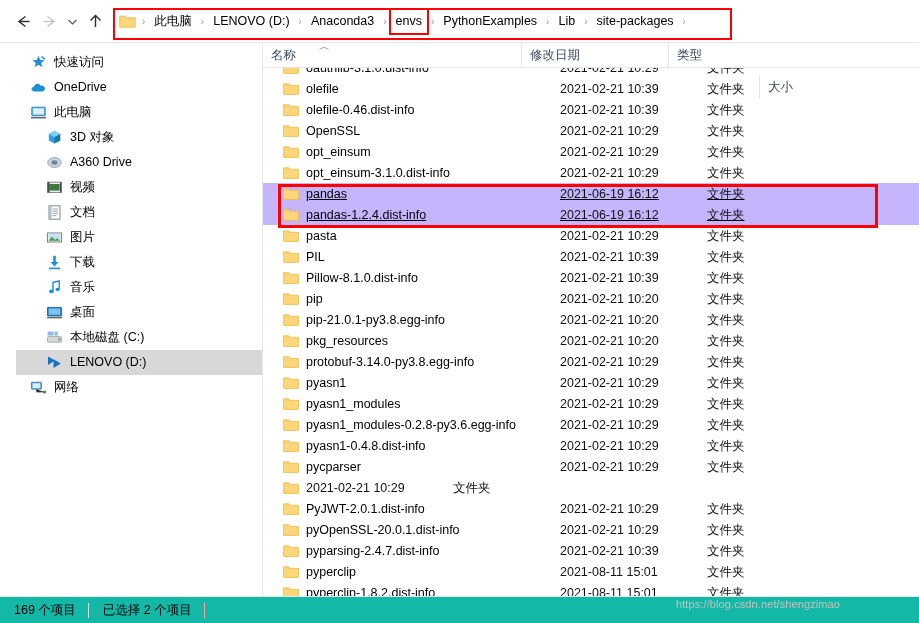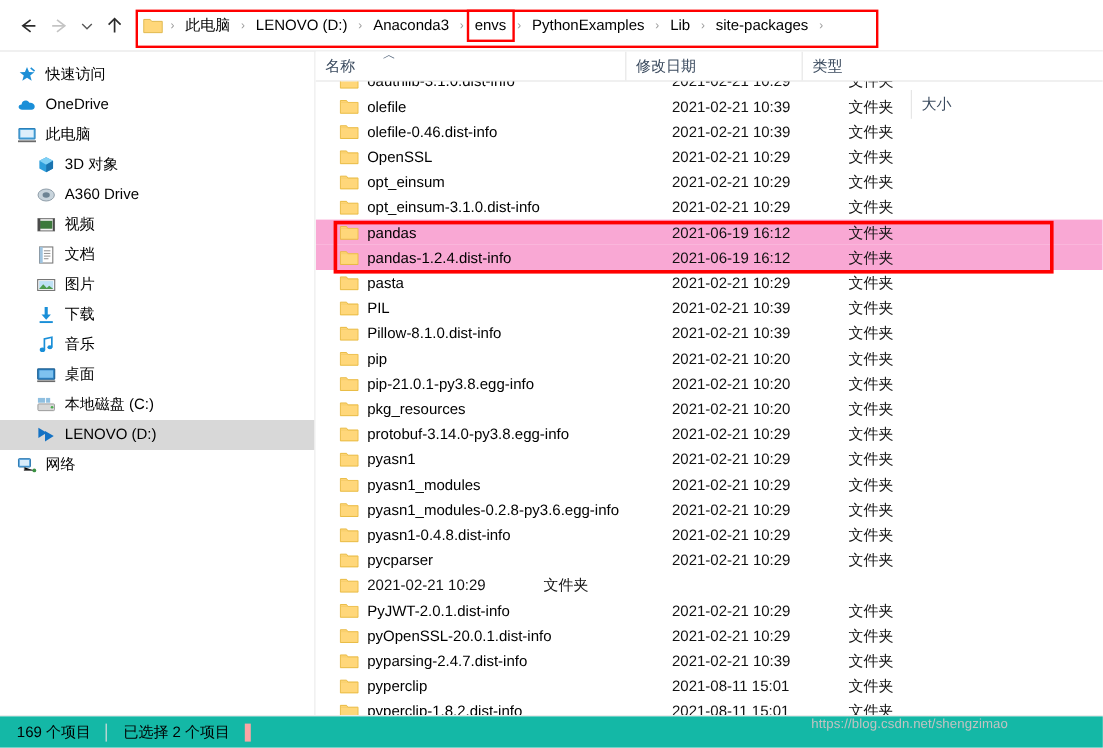--- a/index.html
+++ b/index.html
@@ -119,20 +119,21 @@
     overflow: hidden;
   }
   .side-item {
     height: 25px;
     display: flex;
     align-items: center;
     padding-left: 14px;
     white-space: nowrap;
     font-size: 12.5px;
     color: #000000;
+    margin-left: 16px;
   }
   .side-item.lvl1 { padding-left: 30px; }
   .side-item.sel { background: #d8d8d8; }
   .side-icon {
     width: 17px; height: 17px;
     margin-right: 7px;
     flex: 0 0 auto;
     display: flex; align-items: center; justify-content: center;
   }
   .side-icon svg { display: block; }
@@ -179,21 +180,21 @@
   }
   .row {
     position: relative;
     height: 21px;
     display: flex;
     align-items: center;
     font-size: 12.5px;
     color: #000000;
     white-space: nowrap;
   }
-  .row.sel { background: #f9a8d4; }
+  .row.sel { background: #c4b5fd; text-decoration: underline; }
   .fold-icon {
     width: 16px; height: 14px;
     margin-left: 20px; margin-right: 7px;
     flex: 0 0 auto;
     position: relative;
   }
   .cell-name {
     width: 254px;
     overflow: hidden;
     line-height: 16px;
@@ -234,21 +235,21 @@
   }
   .st-item {
     font-size: 12.5px;
     color: #000000;
     padding: 0 12px 0 0;
     margin-left: 14px;
     border-right: 1px solid #dcdcdc;
     height: 15px;
     line-height: 15px;
   }
-  .st-item.last { border-right: 5px solid #fca5a5; text-align: center; }
+  .st-item.last { border-right: 1px solid #fca5a5; text-align: center; }
 
   .watermark {
     position: absolute;
     left: 676px; top: 598px;
     font-size: 11px;
     color: #c2c2c2;
     letter-spacing: 0.1px;
     user-select: none;
   }
 </style>

